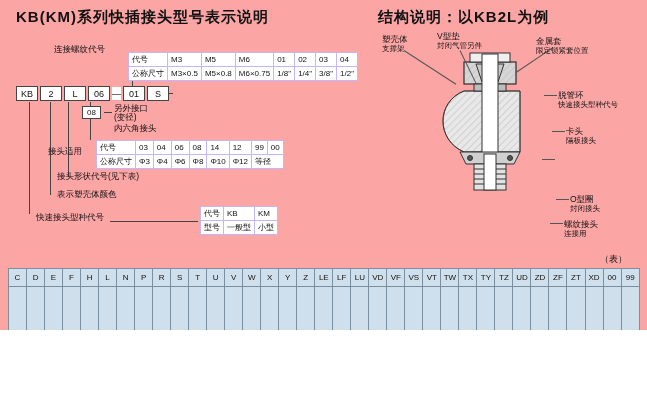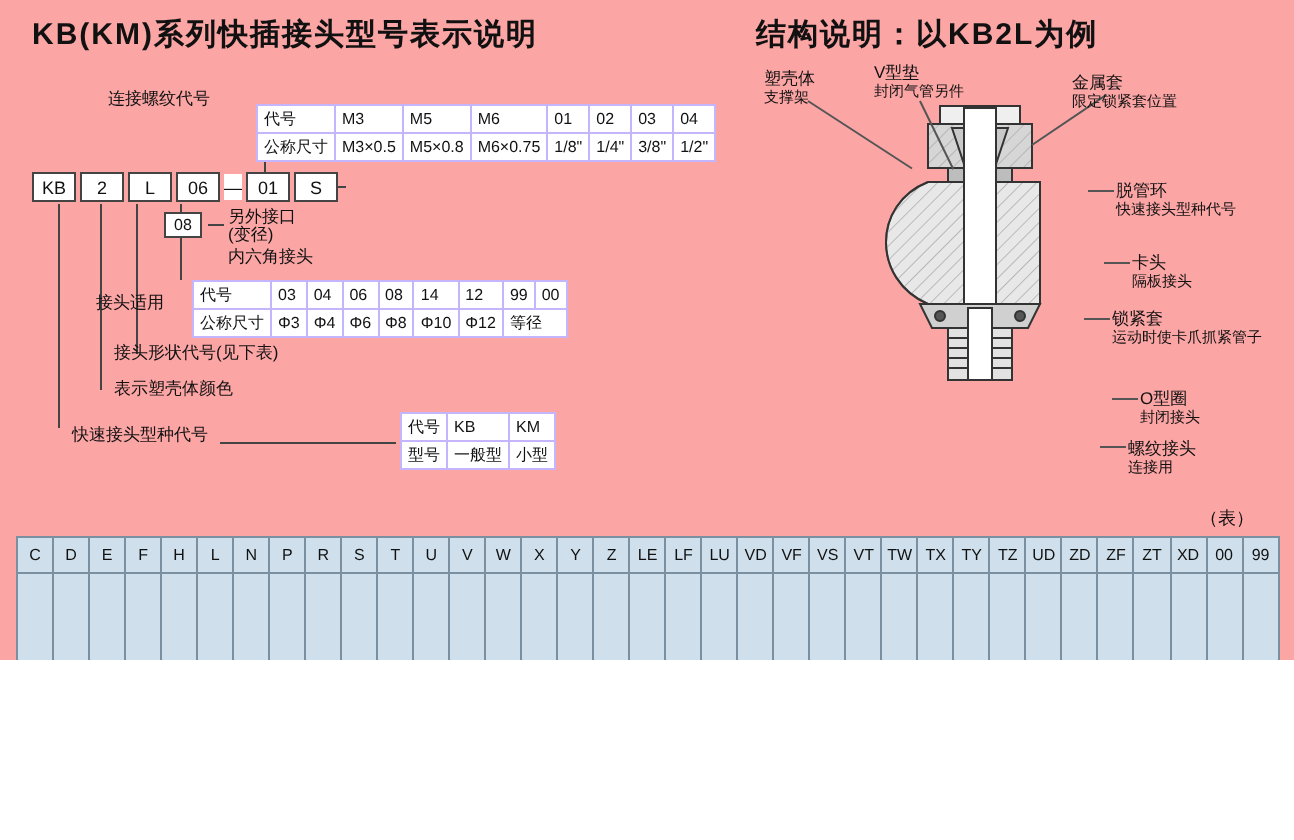--- a/index.html
+++ b/index.html
@@ -180,24 +180,20 @@
     <span class="cname">金属套</span>
     <span class="cdesc">限定锁紧套位置</span>
   </div>
   <div class="callout" style="left:558px;top:90px">
     <span class="cname">脱管环</span>
     <span class="cdesc">快速接头型种代号</span>
   </div>
   <div class="callout" style="left:566px;top:126px">
     <span class="cname">卡头</span>
     <span class="cdesc">隔板接头</span>
-  </div>
-  <div class="callout" style="left:556px;top:154px;width:82px">
-    <span class="cname">锁紧套</span>
-    <span class="cdesc">运动时使卡爪抓紧管子</span>
   </div>
   <div class="callout" style="left:570px;top:194px">
     <span class="cname">O型圈</span>
     <span class="cdesc">封闭接头</span>
   </div>
   <div class="callout" style="left:564px;top:219px">
     <span class="cname">螺纹接头</span>
     <span class="cdesc">连接用</span>
   </div>
 

